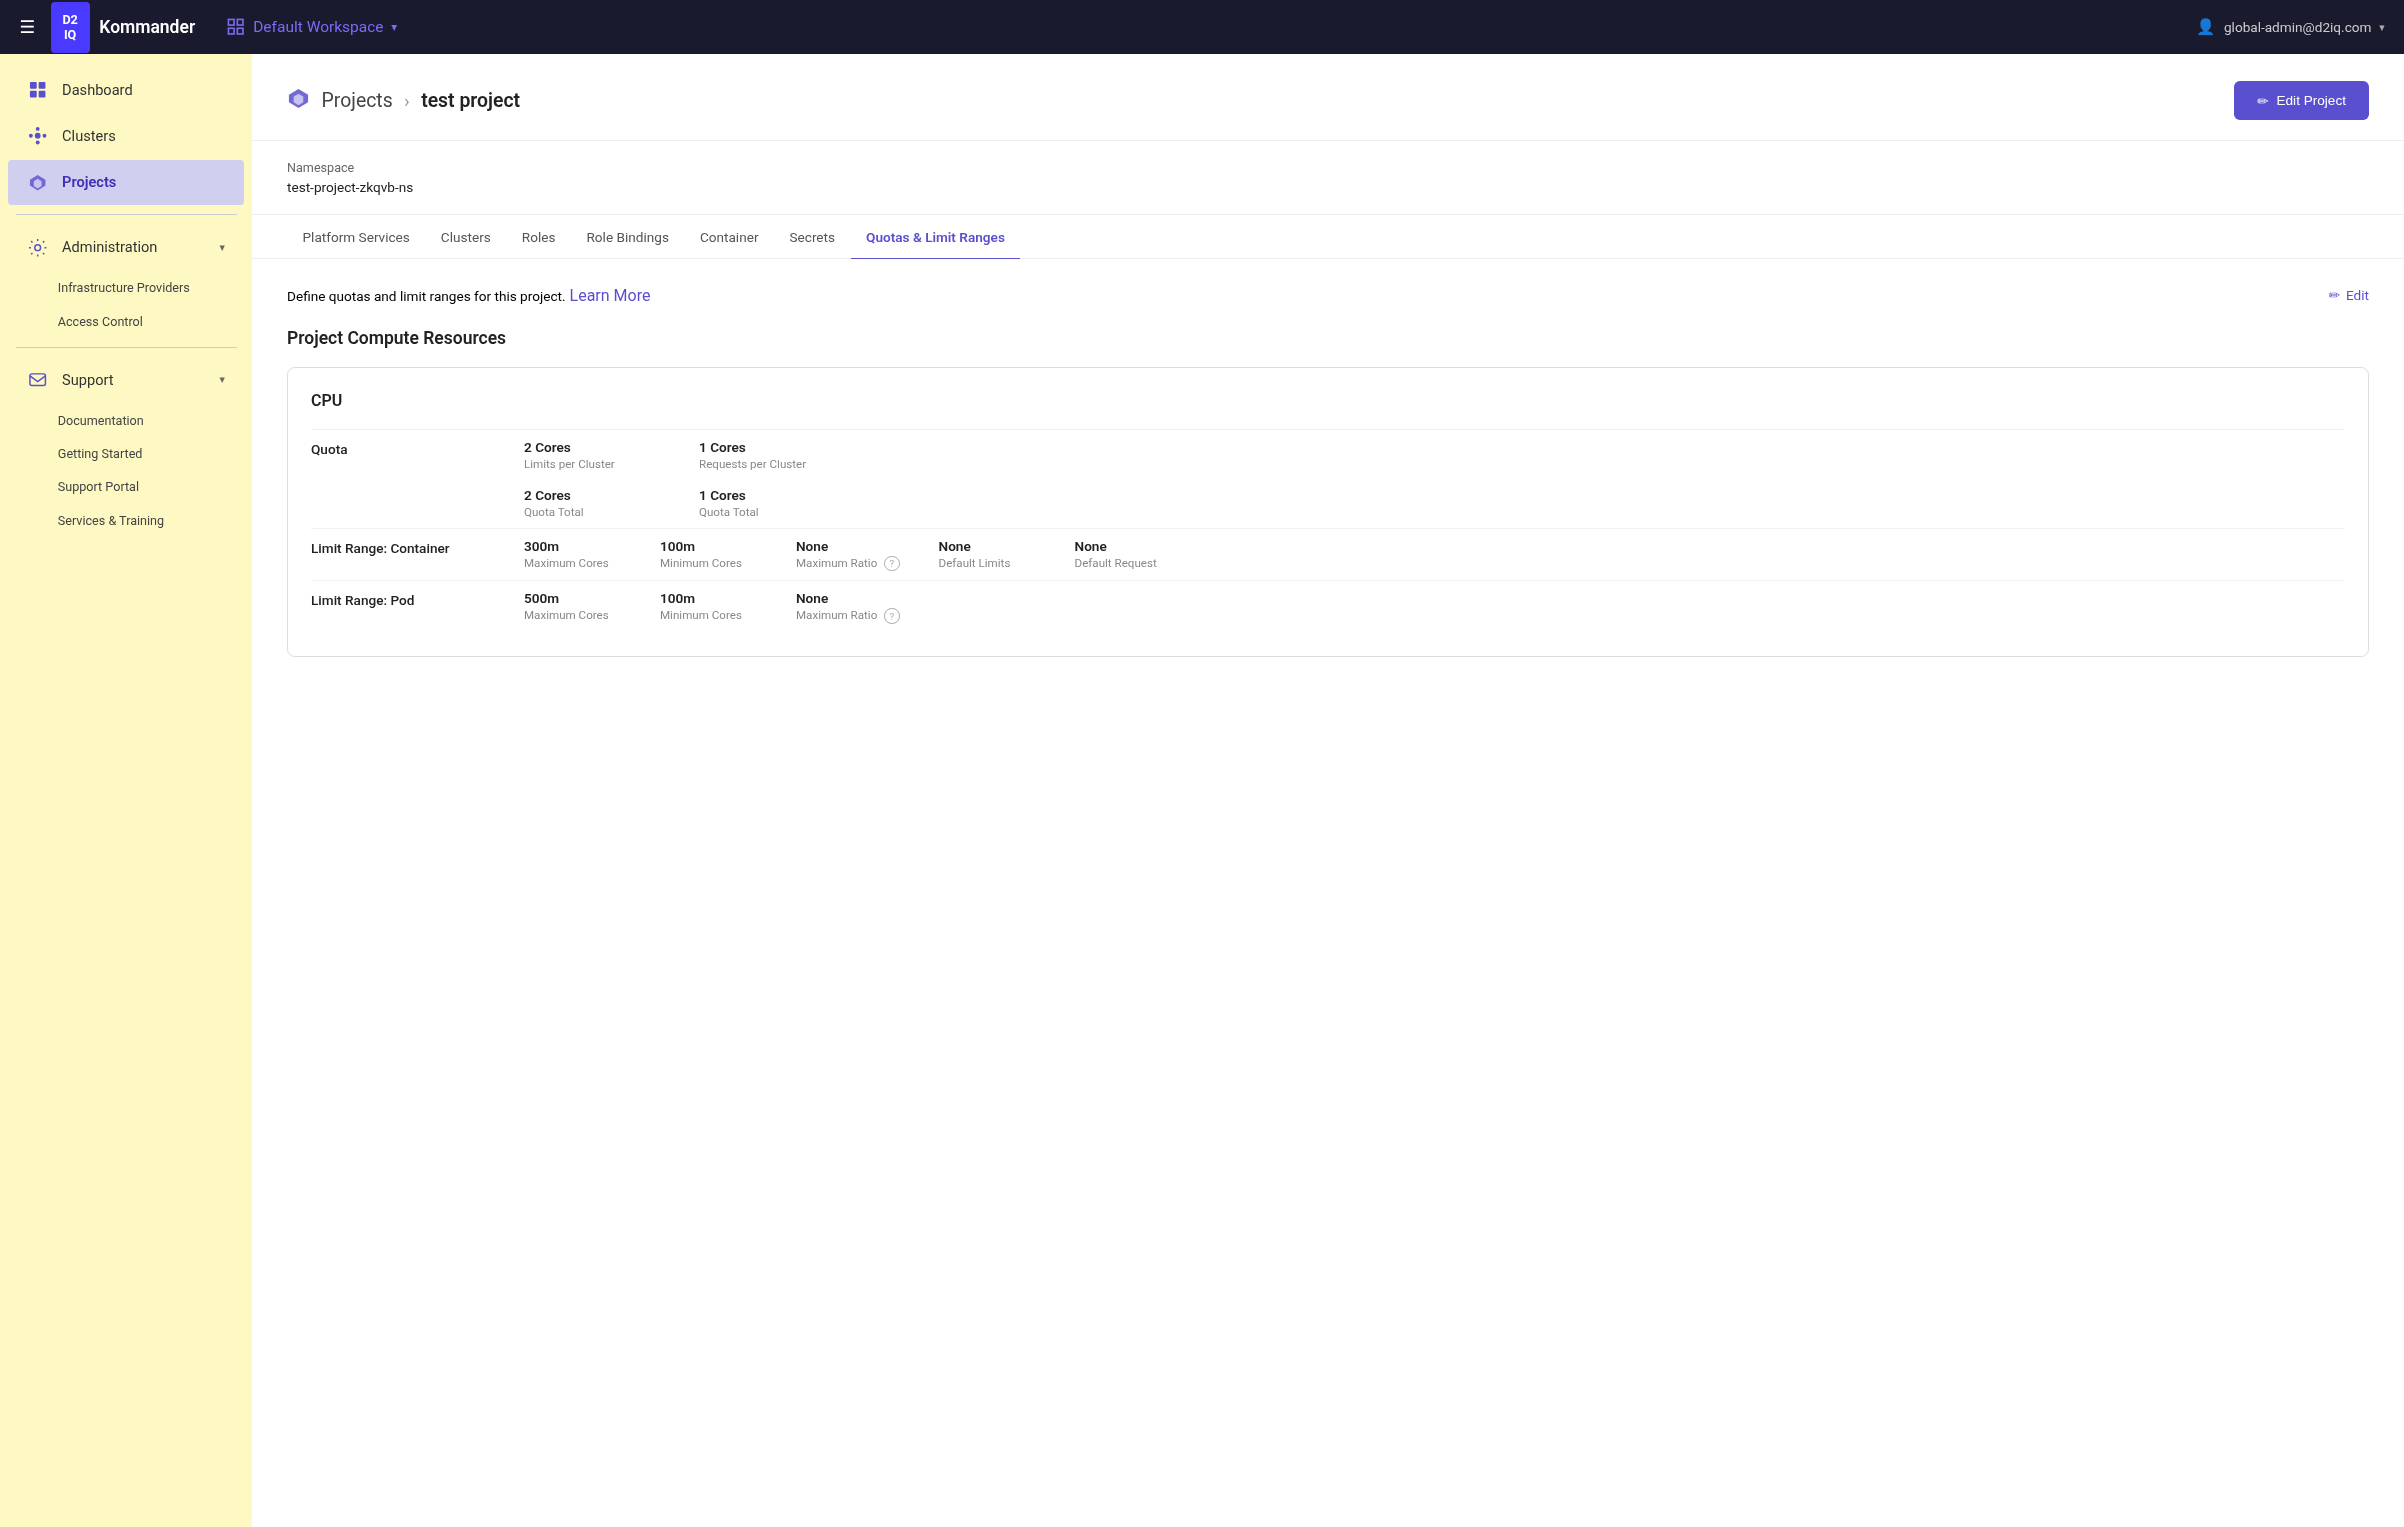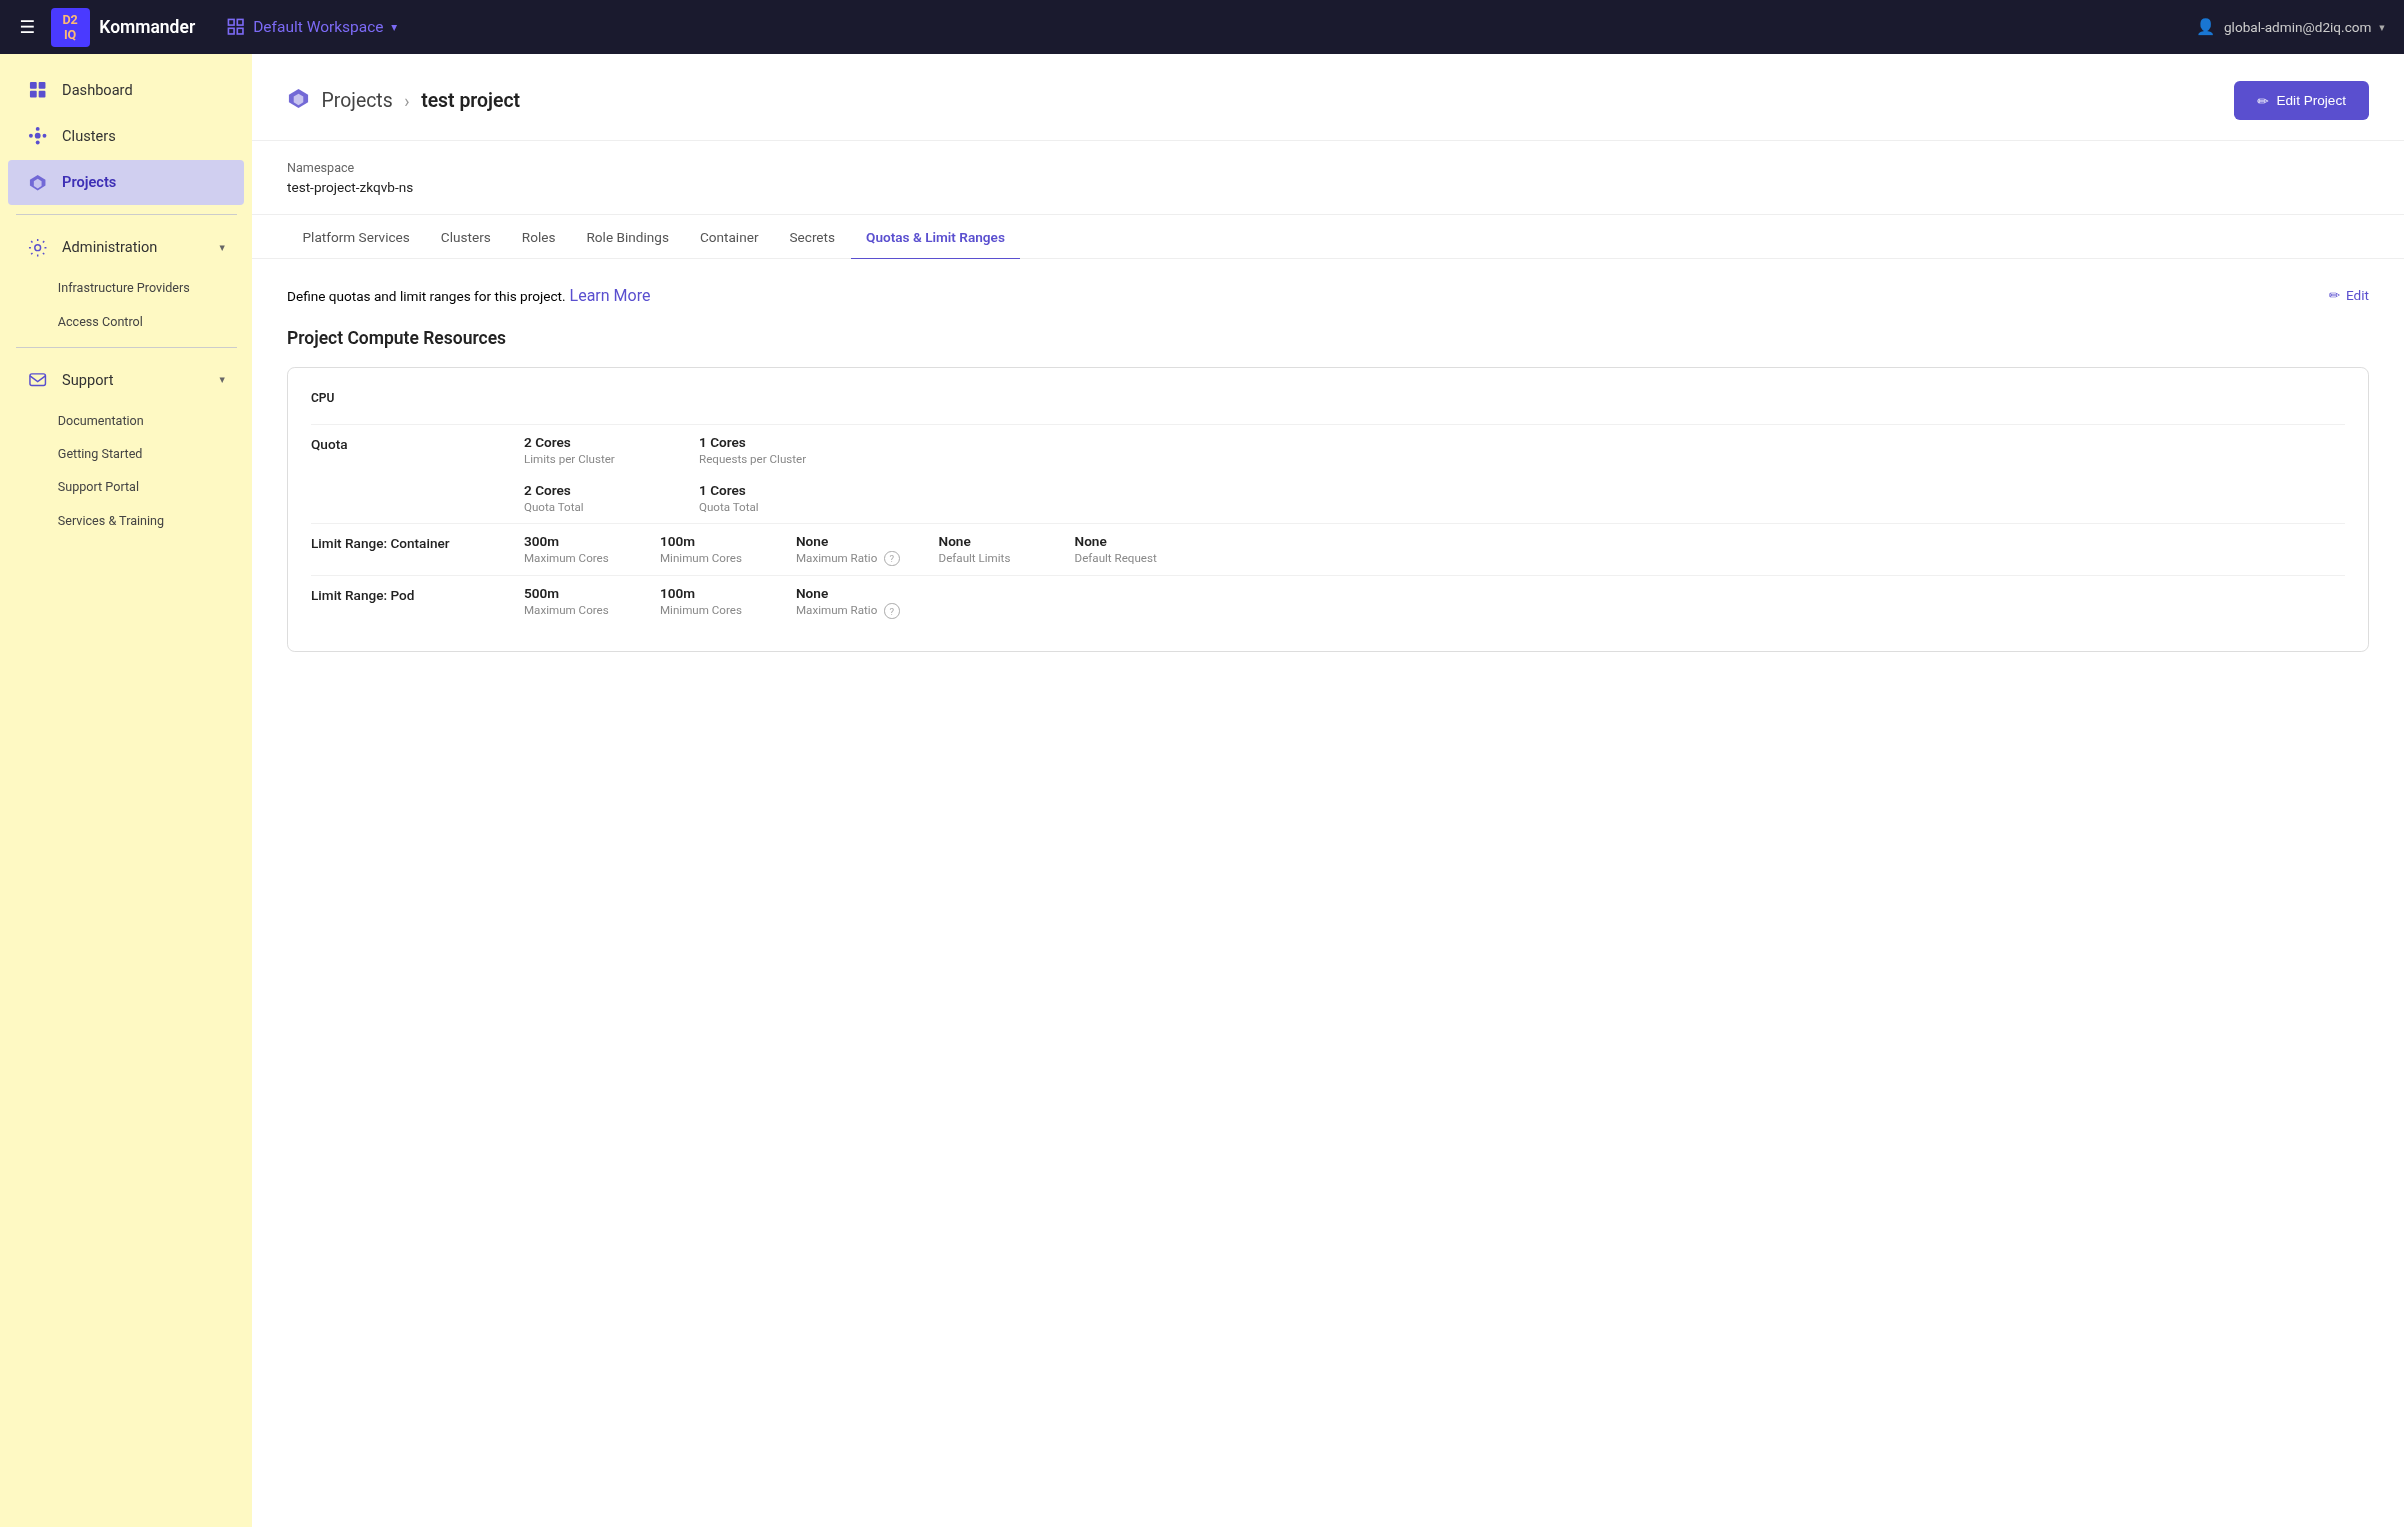--- a/index.html
+++ b/index.html
@@ -22,25 +22,25 @@
       margin-right: 15.5px;
     }
     .logo-wrapper {
       display: flex;
       align-items: center;
       gap: 9.7px;
       margin-right: 23px;
     }
     .logo-box {
       background: #4a3aff;
-      color: #fdba74;
+      color: #ffffff;
       font-weight: 700;
       font-size: 12.6px;
       width: 39px;
-      height: 39px;
+      height: 51px;
       display: flex;
       align-items: center;
       justify-content: center;
       border-radius: 3.9px;
       line-height: 1.2;
       text-align: center;
     }
     .app-name {
       color: white;
       font-size: 17.5px;
@@ -262,21 +262,21 @@
     }
 
     
     .resource-card {
       border: 1px solid #ddd;
       border-radius: 7.8px;
       padding: 23px;
       margin-bottom: 19.4px;
     }
     .resource-card-title {
-      font-size: 12px;
+      font-size: 16px;
       font-weight: 600;
       color: #222;
       margin-bottom: 19.4px;
     }
 
     .resource-row {
       display: flex;
       align-items: flex-start;
       gap: 0;
       padding: 9px 0;

